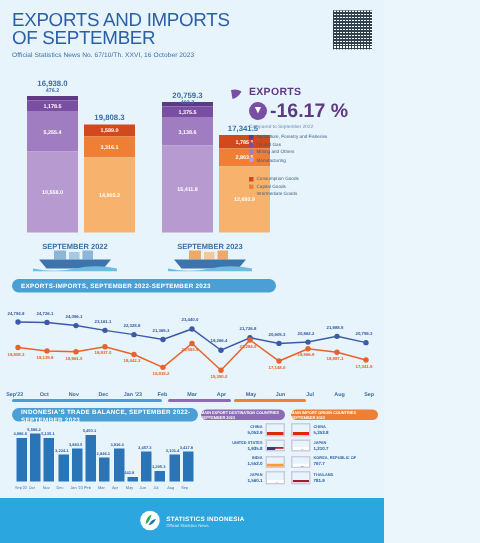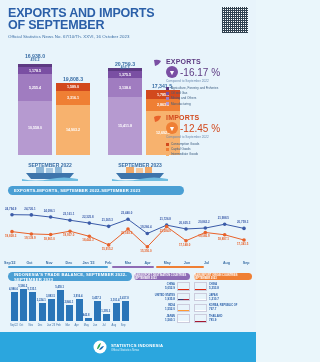--- a/index.html
+++ b/index.html
@@ -8,21 +8,21 @@
     font-family: "Liberation Sans", sans-serif;
     background: #eaf6fb;
     overflow: hidden;
     position: relative;
   }
   .page { width: 256px; height: 362px; position: relative; background: #e8f4fb; }
 
   
   .header { padding: 8px 8px 0 8px; position: relative; height: 52px; }
   .title {
-    color: #2b5fa8; font-weight: bold; font-size: 12.5px;
+    color: #2b5fa8; font-weight: normal; font-size: 12.5px;
     line-height: 11.5px; letter-spacing: -0.2px;
   }
   .title .star { font-size: 8px; vertical-align: super; }
   .subtitle {
     color: #3a6ea5; font-size: 4.4px; margin-top: 3px; letter-spacing: 0.05px;
   }
   .qr {
     position: absolute; right: 8px; top: 7px; width: 26px; height: 26px;
     background:
       repeating-linear-gradient(0deg, #123 0 1px, transparent 1px 2px),
@@ -43,21 +43,21 @@
   .seg-out { position: absolute; width: 40px; text-align: center; font-size: 3.6px;
              font-weight: bold; color: #3a6ea5; }
   .xcap { position: absolute; font-size: 5px; font-weight: bold; color: #3a6ea5;
           text-align: center; width: 60px; }
 
   .ship { position: absolute; }
 
   
   .panel { position: absolute; left: 152px; width: 100px; }
   .panel-title { font-size: 7px; font-weight: bold; letter-spacing: .2px; }
-  .panel-pct { font-size: 10px; font-weight: normal; }
+  .panel-pct { font-size: 13px; font-weight: bold; }
   .panel-sub { font-size: 3.2px; color: #6a8ab0; margin-top: 1px; }
   .lg { display: flex; align-items: center; gap: 2px; margin-top: 1.2px; }
   .lg-sw { width: 3px; height: 3px; flex: none; }
   .lg-tx { font-size: 3.1px; color: #3c5d80; }
   .badge-ico { width: 12px; height: 12px; border-radius: 50%;
                display: flex; align-items: center; justify-content: center;
                color: #fff; font-size: 7px; flex: none; }
 
   
   .pill {
@@ -196,33 +196,20 @@
           <span class="lg-tx">Mining and Others</span>
         </div>
         <div class="lg">
           <span class="lg-sw" style="background:#b69ad0"></span>
           <span class="lg-tx">Manufacturing</span>
         </div>
       </div>
     </div>
 
     <div class="panel" style="top:62px;">
-      <div style="display:flex; align-items:flex-start; gap:3px;">
-        <svg width="11" height="11" viewBox="0 0 11 11">
-          <path d="M2 3 Q5 1 9 2 Q8 7 3 8 Z" fill="#e8622a"></path>
-        </svg>
-        <div style="flex:1;">
-          <div class="panel-title" style="color:#d2491d;">IMPORTS</div>
-          <div style="display:flex; align-items:center; gap:2px; margin-top:1px;">
-            <div class="badge-ico" style="background:#ef7f34;">▼</div>
-            <div class="panel-pct" style="color:#d2491d;">-12.45 %</div>
-          </div>
-          <div class="panel-sub">Compared to September 2022</div>
-        </div>
-      </div>
       <div style="margin-top:3px; margin-left:14px;">
         <div class="lg">
           <span class="lg-sw" style="background:#d2491d"></span>
           <span class="lg-tx">Consumption Goods</span>
         </div>
         <div class="lg">
           <span class="lg-sw" style="background:#ef7f34"></span>
           <span class="lg-tx">Capital Goods</span>
         </div>
         <div class="lg">

